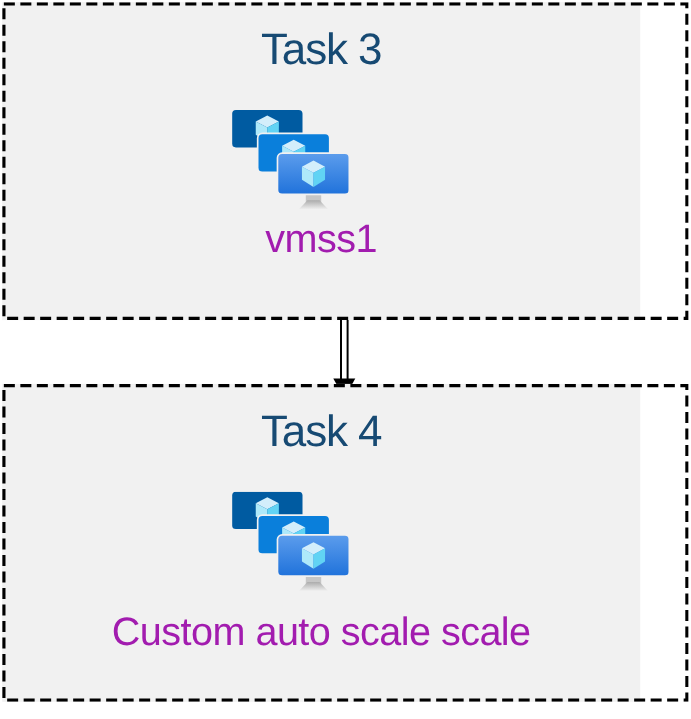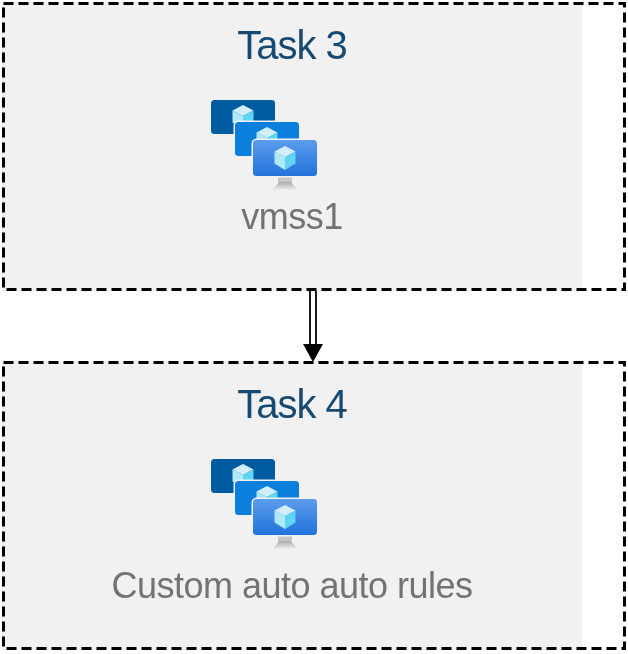--- a/index.html
+++ b/index.html
@@ -16,21 +16,21 @@
     overflow: hidden;
   }
   .task-box {
     position: absolute;
     left: 2px;
     width: 580px;
     height: 289px;
     background: #F1F1F1;
   }
   #box-task3 { top: 2px; }
-  #box-task4 { top: 361px; }
+  #box-task4 { top: 349px; }
   .box-border {
     position: absolute;
     left: 0; top: 0;
     pointer-events: none;
   }
   .box-content {
     position: absolute;
     left: 3px; top: 3px; right: 3px; bottom: 3px;
     display: flex;
     flex-direction: column;
@@ -47,21 +47,21 @@
   .icon-wrap {
     margin-top: 32px;
     width: 106px;
     height: 91px;
     transform: translateX(-28px);
   }
   .body-text {
     font-size: 36px;
     line-height: 40px;
     letter-spacing: -0.5px;
-    color: #737373;
+    color: #a21caf;
     text-align: center;
     white-space: nowrap;
   }
   #box-task3 .body-text { margin-top: 6px; }
   #box-task4 .body-text { margin-top: 16px; }
   #connector-arrow {
     position: absolute;
     left: 302px;
     top: 291px;
     pointer-events: none;
@@ -137,17 +137,17 @@
     <svg class="box-border" width="624" height="289" viewBox="0 0 624 289">
       <rect x="1.5" y="1.5" width="621" height="286" fill="none" stroke="#000000" stroke-width="3" stroke-dasharray="10 5"></rect>
     </svg>
     <div class="box-content">
       <div class="task-title">Task 4</div>
       <div class="icon-wrap">
         <svg width="106" height="91" viewBox="0 0 106 91">
           <use href="#vmss-icon"></use>
         </svg>
       </div>
-      <div class="body-text">Custom auto auto rules</div>
+      <div class="body-text">Custom auto scale scale</div>
     </div>
   </div>
 
 </div>
 
 </body></html>

